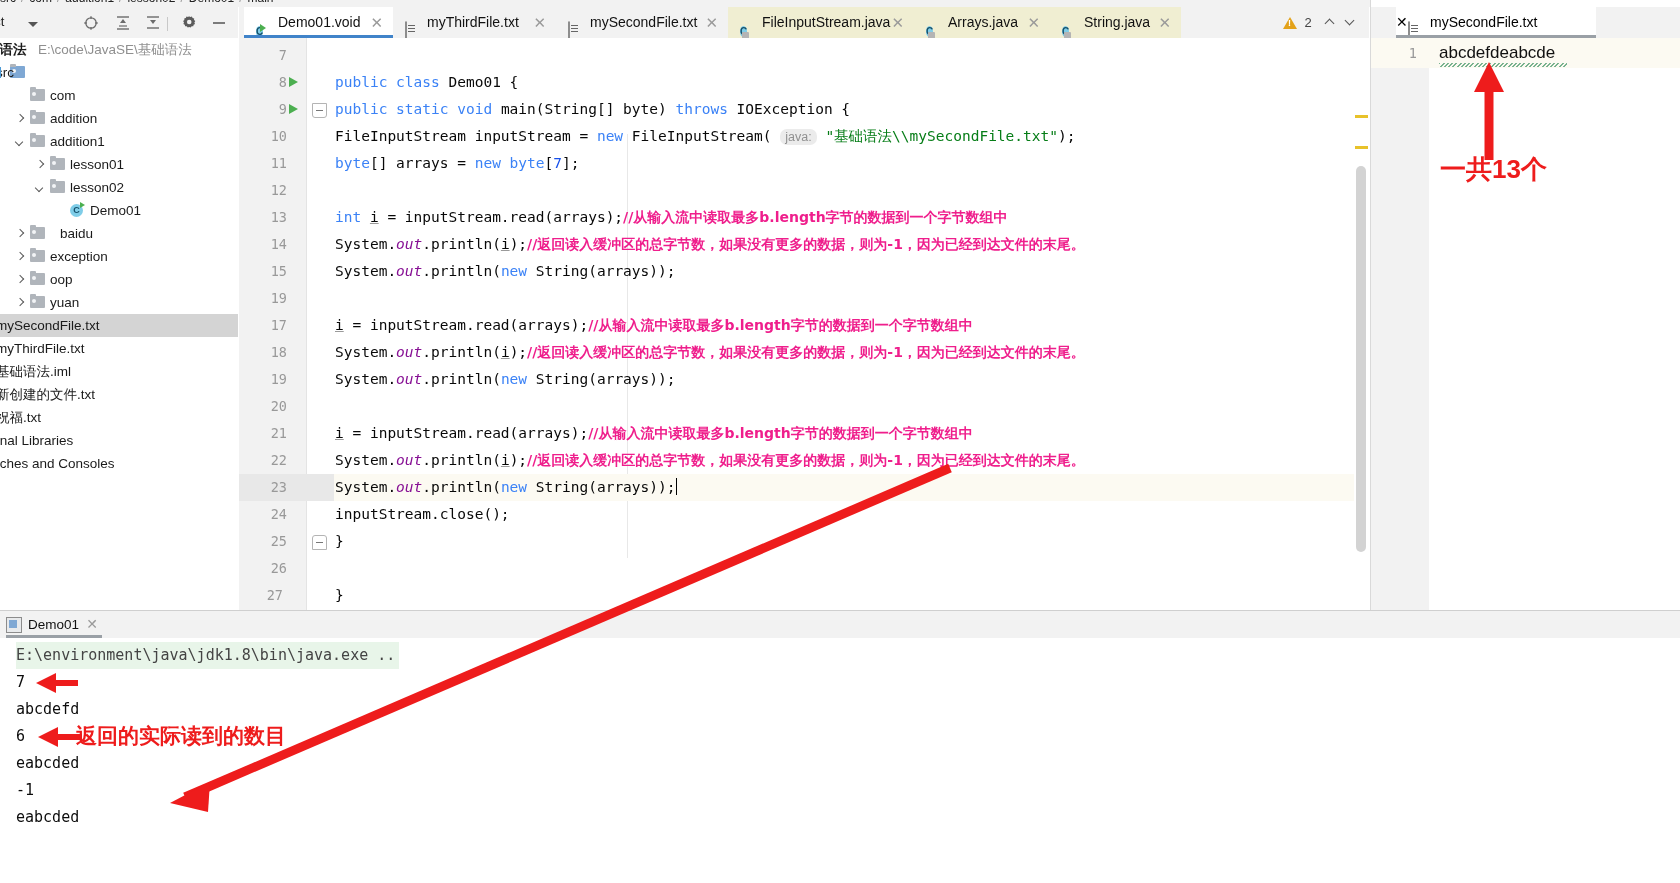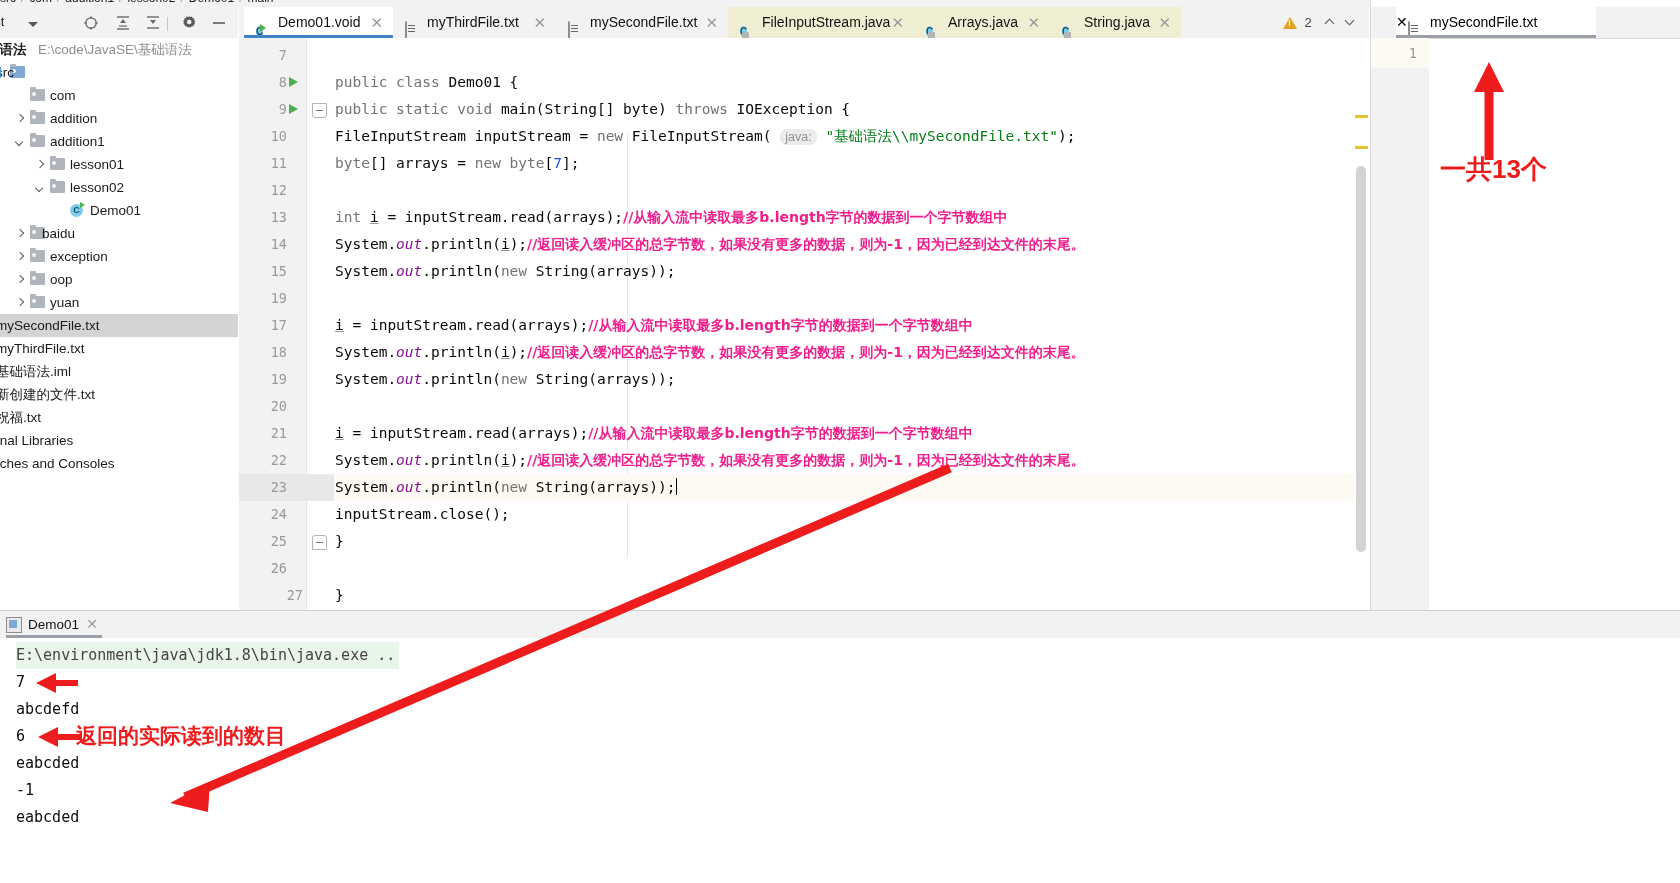--- a/index.html
+++ b/index.html
@@ -217,21 +217,21 @@
     color: #080808;
   }
   .rowhl {
     position: absolute; left: 0; width: 1130px; height: 27px;
     background: #fcfaf2;
   }
   .gutterhl {
     position: absolute; left: 0; width: 95px; height: 27px;
     background: #e8e8e8;
   }
-  .kw { color: #737373; font-weight: 400; }
+  .kw { color: #3b82f6; font-weight: 400; }
   .str { color: #067d17; }
   .num { color: #1750eb; }
   .fld { color: #871094; font-style: italic; }
   .cmt { color: #ef1e8c; font-weight: bold; font-family: "DejaVu Sans", sans-serif; font-size: 14px; }
   .err { text-decoration: underline; text-decoration-color: #9a9a9a; }
   .phint {
     background: #ebebeb; color: #909090; border-radius: 7px;
     padding: 1px 5px; font-size: 12.5px; font-family: "Liberation Sans", sans-serif;
   }
   .caret {
@@ -422,21 +422,21 @@
           <span class="folder-ico" style="left: 50px;"></span>
           <span class="tree-label" style="left: 70px;">lesson02</span>
         </div>
         <div class="tree-row">
           <span class="class-ico" style="left: 70px;">C<span class="runarrow"></span></span>
           <span class="tree-label" style="left: 90px;">Demo01</span>
         </div>
         <div class="tree-row">
           <span class="tw right" style="left: 16px;"></span>
           <span class="folder-ico" style="left: 30px;"></span>
-          <span class="tree-label" style="left: 42px;">baidu</span>
+          <span class="tree-label" style="left: 60px;">baidu</span>
         </div>
         <div class="tree-row">
           <span class="tw right" style="left: 16px;"></span>
           <span class="folder-ico" style="left: 30px;"></span>
           <span class="tree-label" style="left: 50px;">exception</span>
         </div>
         <div class="tree-row">
           <span class="tw right" style="left: 16px;"></span>
           <span class="folder-ico" style="left: 30px;"></span>
           <span class="tree-label" style="left: 50px;">oop</span>
@@ -551,21 +551,21 @@
         <div class="gutterhl" style="top: 436px;"></div>
         <div class="rowhl" style="top: 436px; left: 95px; width: 1020px;"></div>
         <div class="lnum" style="top: 436px; right: 1026px; left: 8px; width: 40px;">23</div>
         <div class="codeline" style="top: 436px;"><span>        System.</span><span class="fld">out</span><span>.println(</span><span class="kw">new </span><span>String(arrays));</span><span class="caret"></span></div>
         <div class="lnum" style="top: 463px; right: 1070px; left: 8px; width: 40px;">24</div>
         <div class="codeline" style="top: 463px;"><span>        inputStream.close();</span></div>
         <div class="lnum" style="top: 490px; right: 1070px; left: 8px; width: 40px;">25</div>
         <div class="fold-top" style="top: 497px;"></div>
         <div class="codeline" style="top: 490px;"><span>    }</span></div>
         <div class="lnum" style="top: 517px; right: 1070px; left: 8px; width: 40px;">26</div>
-        <div class="lnum" style="top: 544px; right: 1070px; left: 24px; width: 40px; text-align: right;">27</div>
+        <div class="lnum" style="top: 544px; right: 1070px; left: 4px; width: 40px; text-align: right;">27</div>
         <div class="codeline" style="top: 544px;"><span>}</span></div>
       </div>
     <div class="markcol">
       <div class="ymark" style="top:77px;"></div>
       <div class="ymark" style="top:108px;"></div>
       <div class="vthumb" style="top:128px;height:386px;"></div>
     </div>
   </div>
 
   <div class="right-pane">
@@ -576,20 +576,25 @@
         </span>
         <span style="position:absolute;left:34px;">mySecondFile.txt</span>
         <span class="t-x" style="right:8px;">✕</span>
         <span class="tab-underline"></span>
       </div>
     </div>
     <div class="rp-gutter">
       <div class="rp-lnum-hl"></div>
       <div class="rp-lnum">1</div>
     </div>
+    <div class="rp-body">
+      <div class="rp-row-hl"></div>
+      <div class="rp-text">abcdefdeabcde</div>
+      <div class="squiggle"></div>
+    </div>
   </div>
 
   <div class="runpanel">
     <div class="run-tabbar">
       <div class="run-tab" style="width:96px;">
         <span class="run-sq"></span>
         <span style="position:absolute;left:22px;">Demo01</span>
         <span style="position:absolute;right:4px;color:#9a9a9a;font-size:14px;">✕</span>
         <span class="rt-ul"></span>
       </div>

